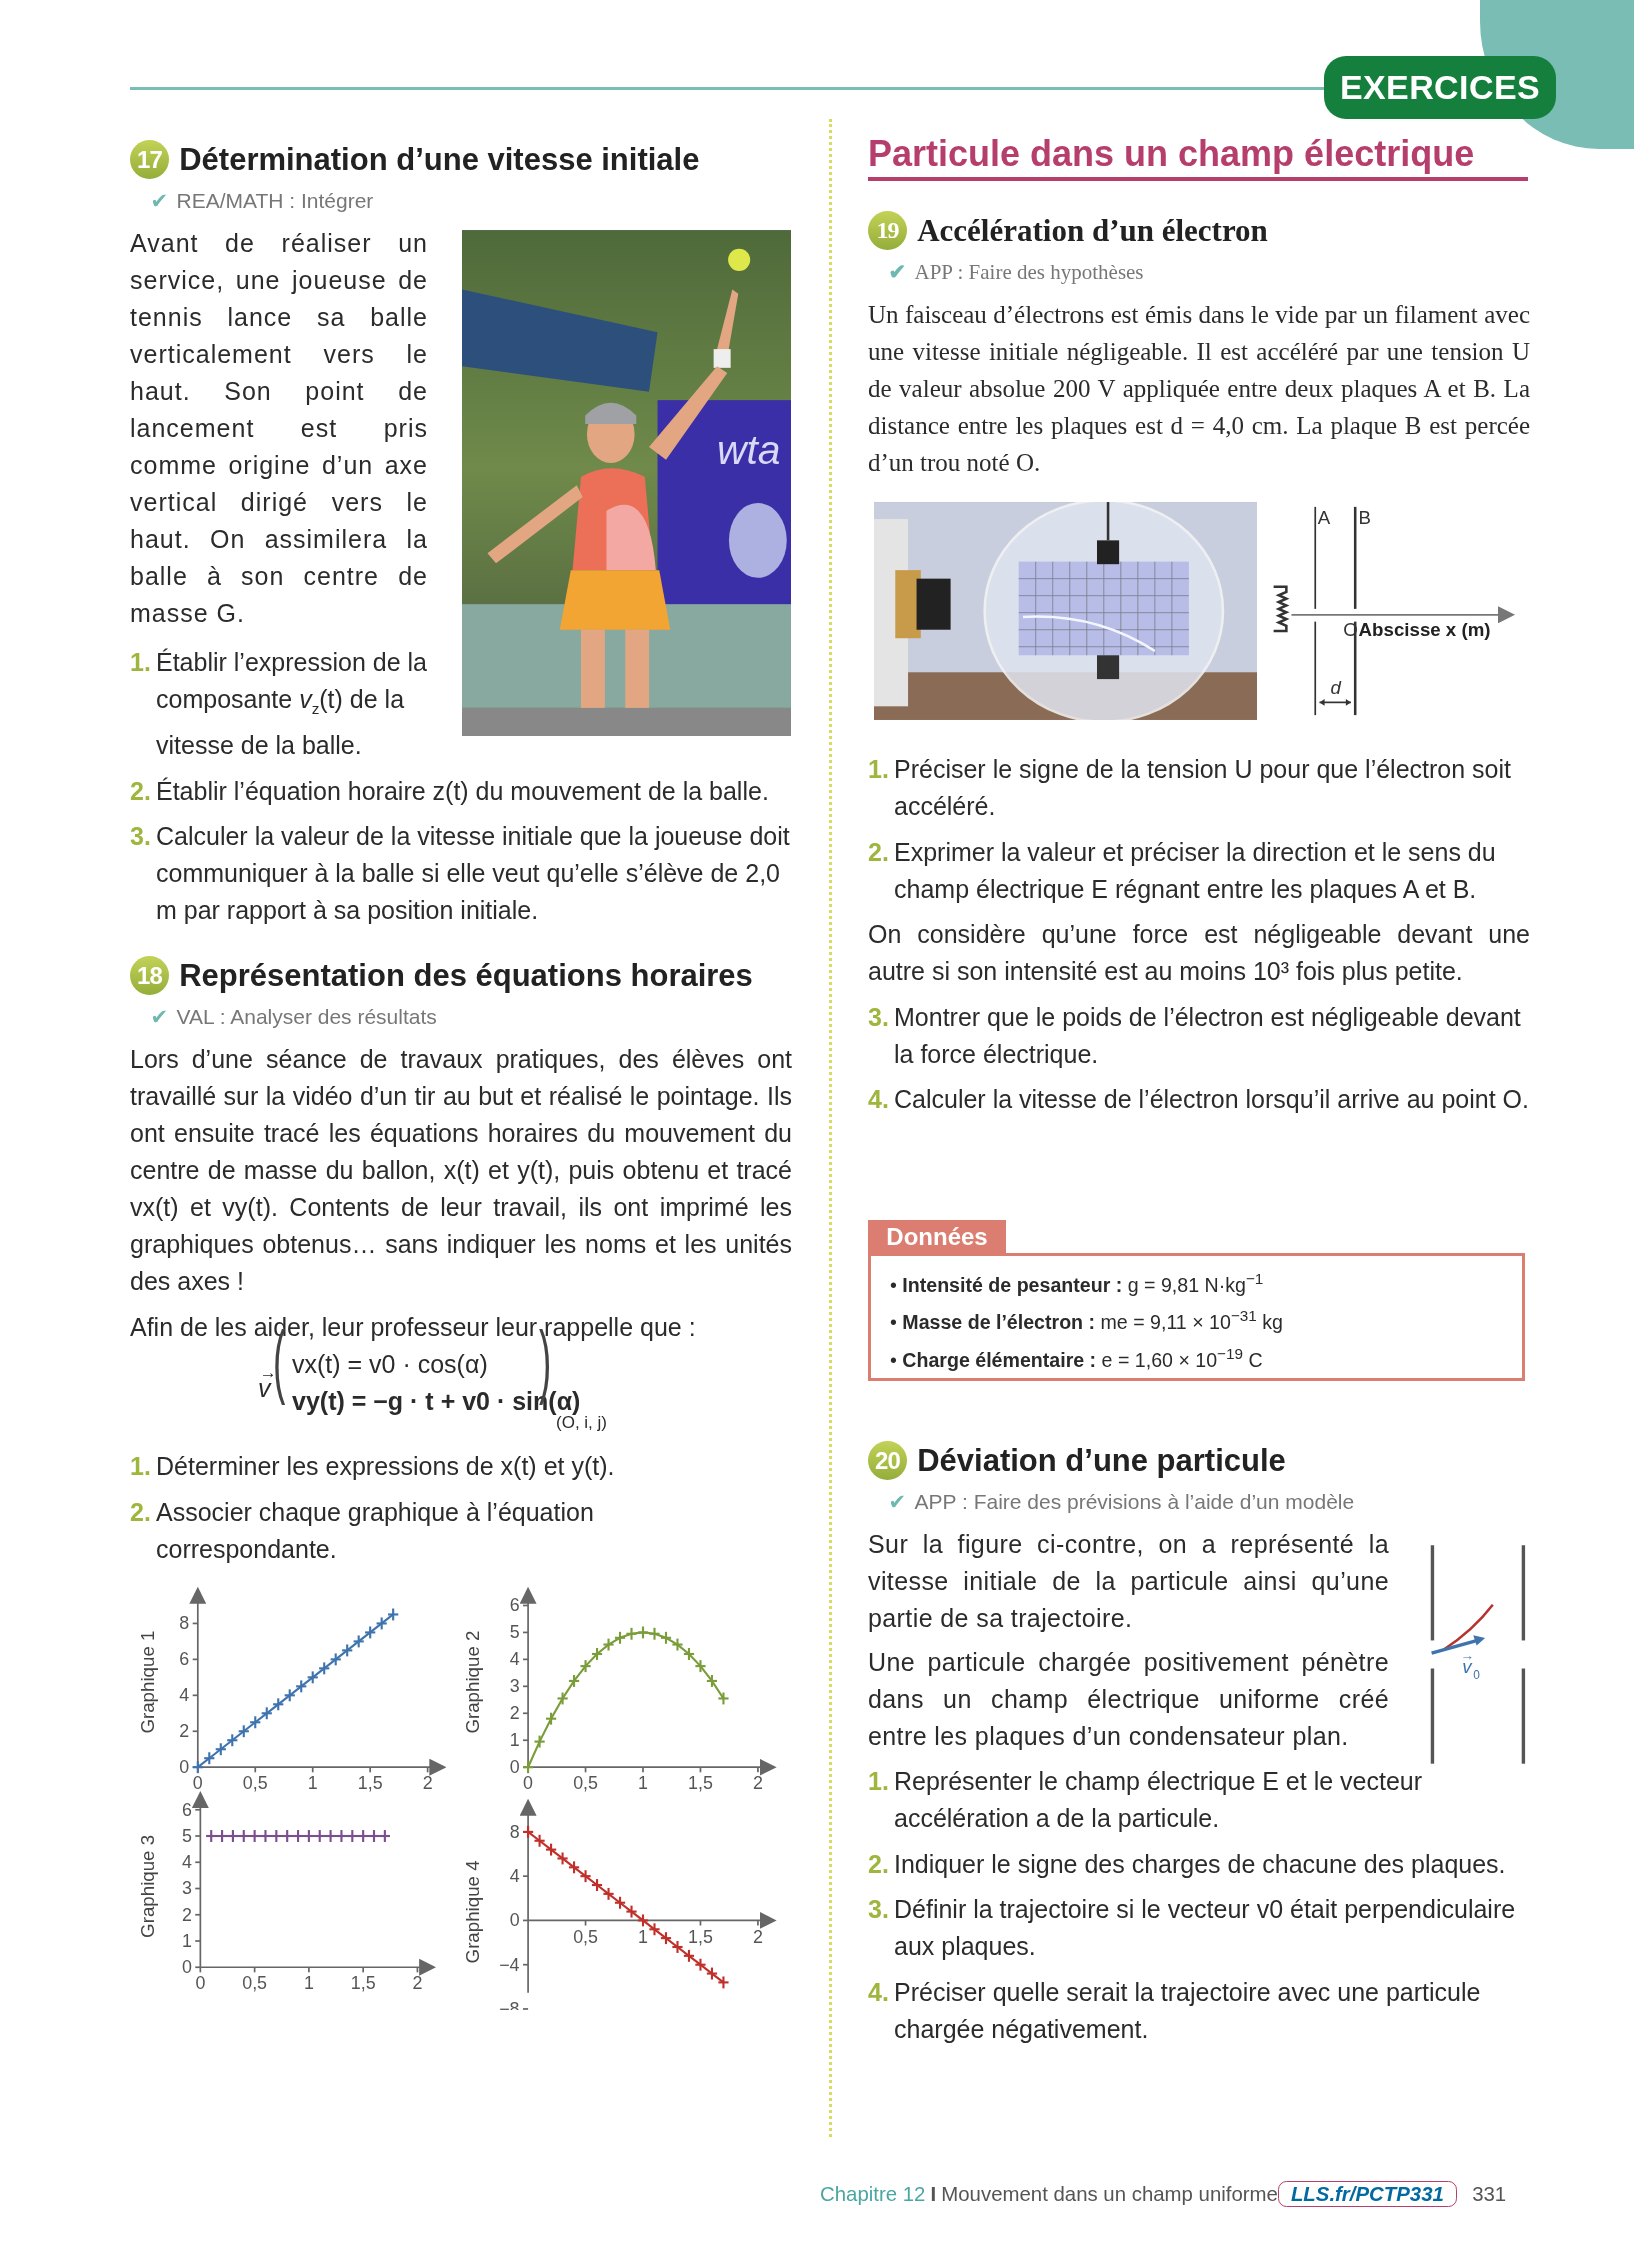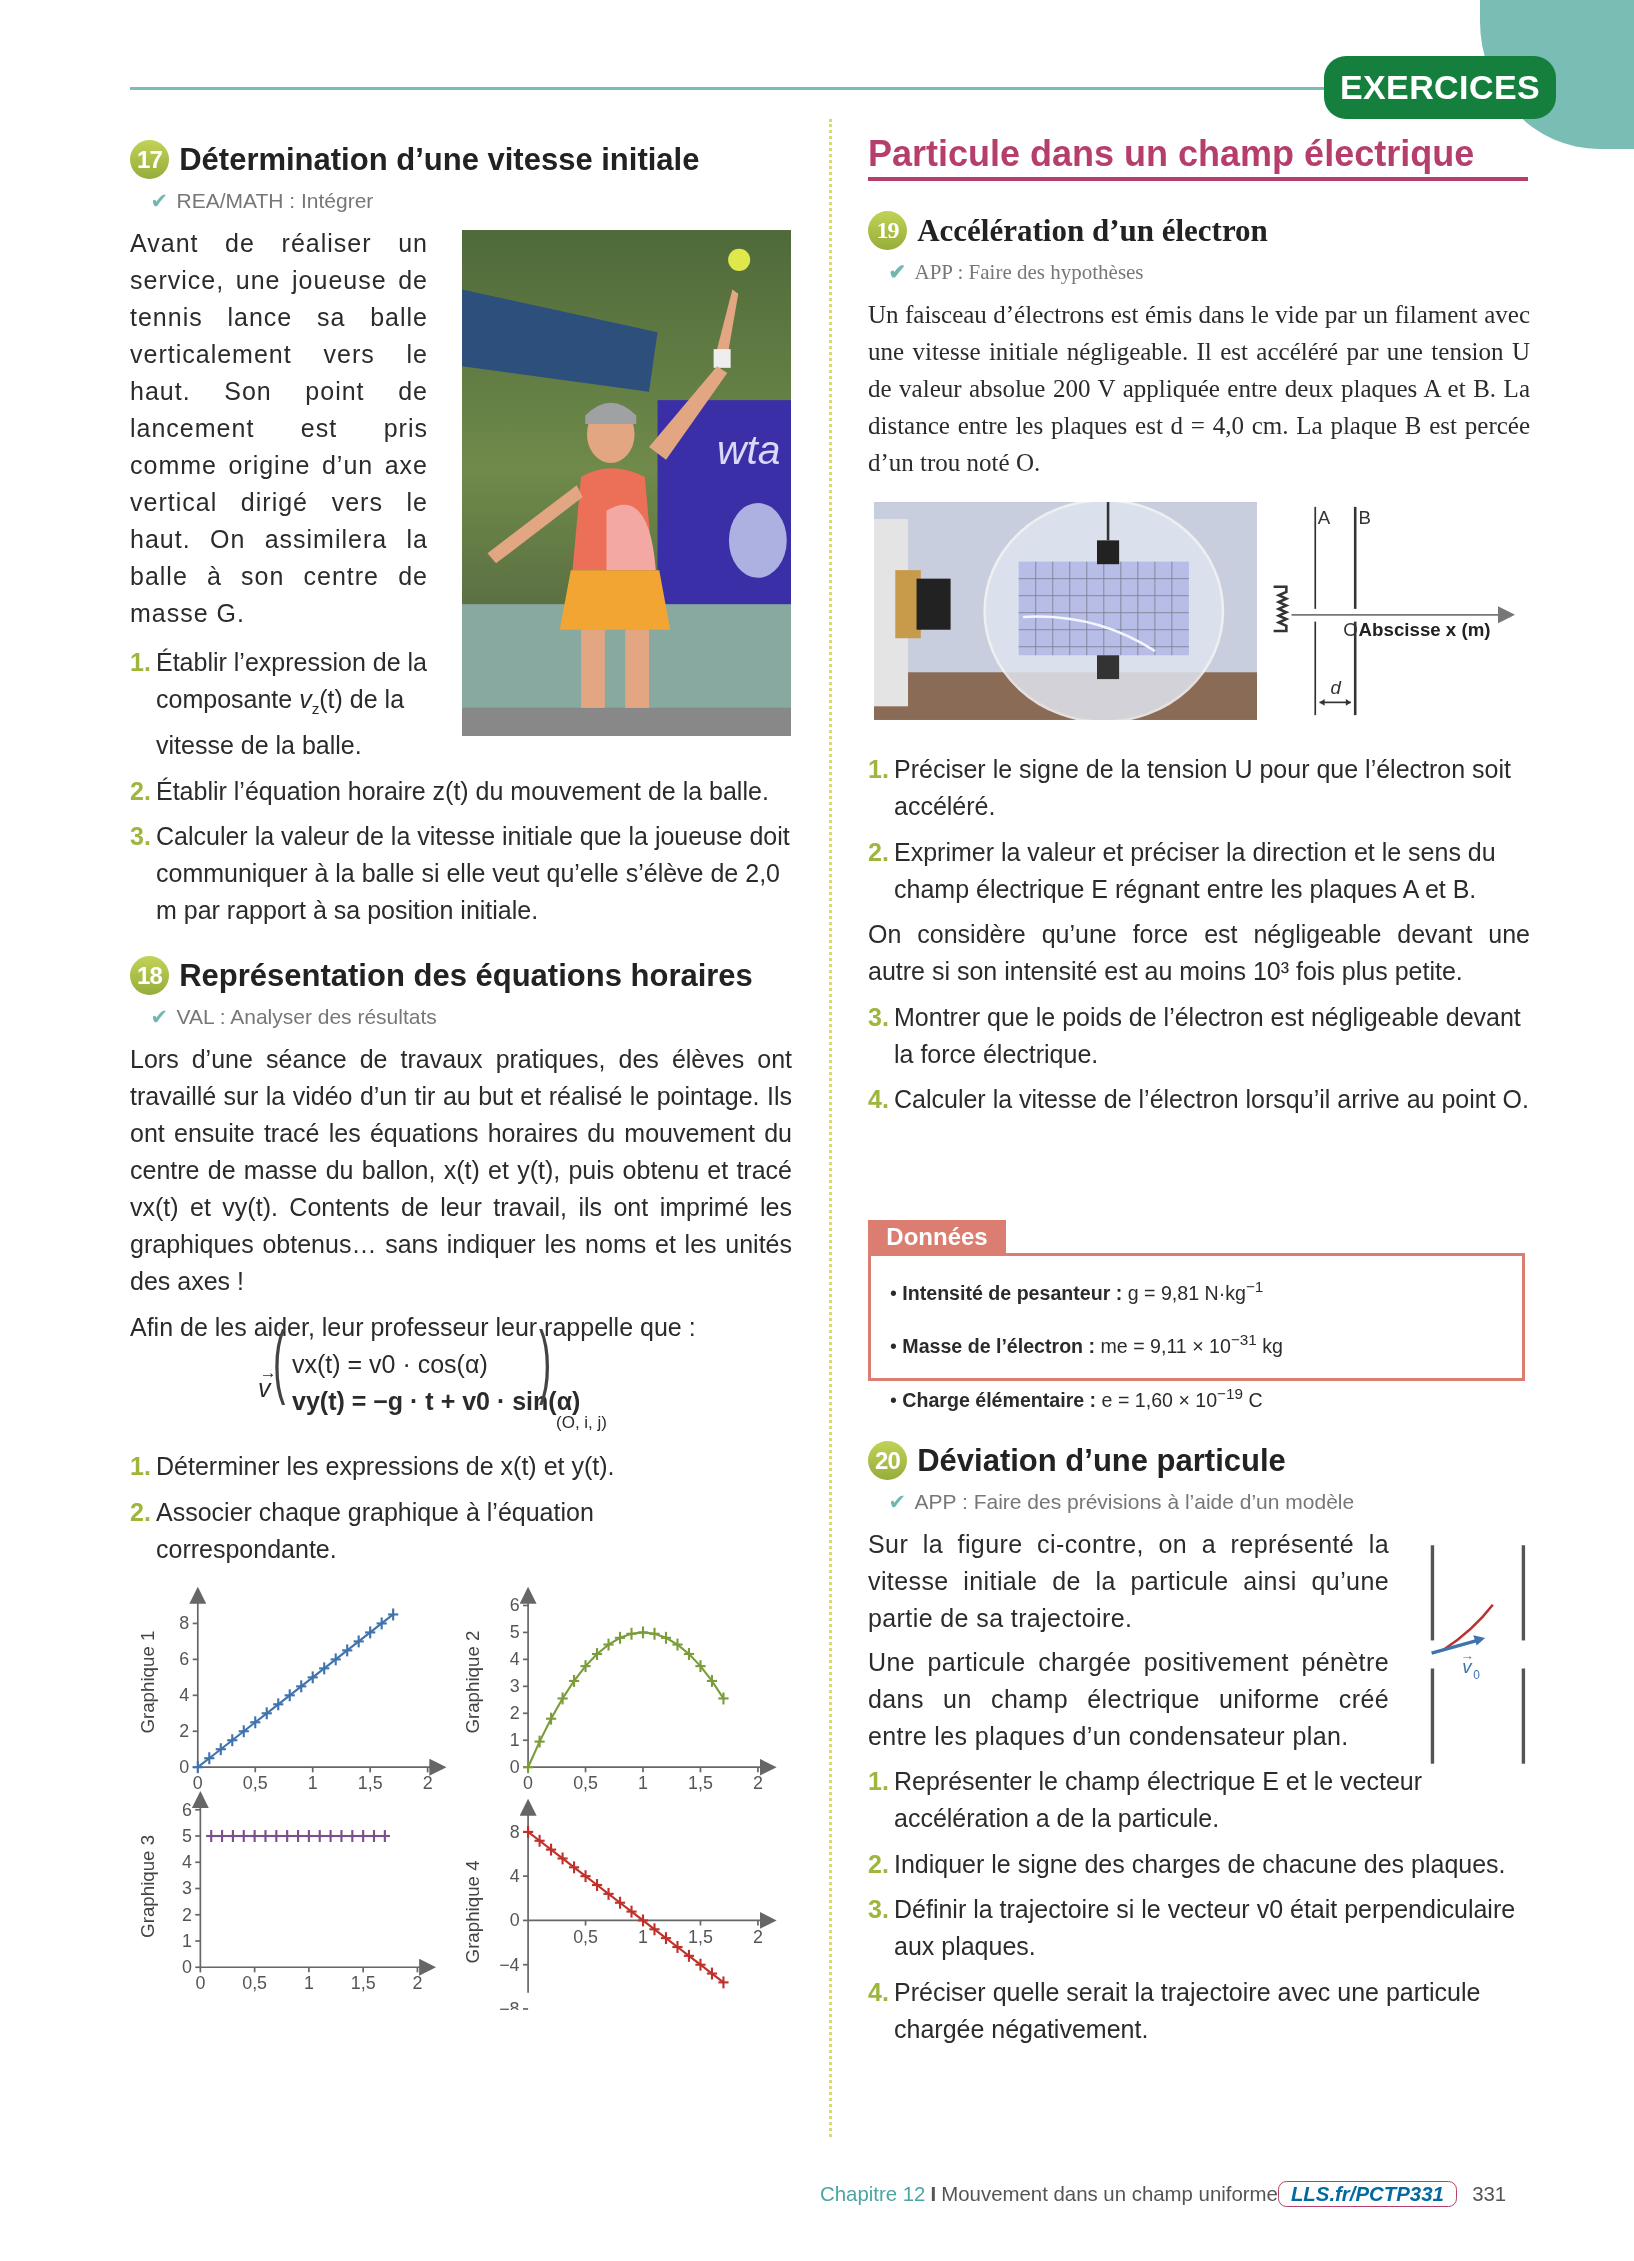--- a/index.html
+++ b/index.html
@@ -22,21 +22,21 @@
   .q .qn{color:#9eb63e;font-weight:bold;width:26px;flex:none;}
   .q .qt{flex:1;}
   i{font-style:italic;}
   sub{font-size:15.3px;}
   sup{font-size:15.3px;}
   .section-h{position:absolute;left:868px;top:128px;width:660px;font-size:36px;font-weight:bold;color:#b63e6c;
              border-bottom:4.3px solid #b63e6c;height:49px;line-height:51px;}
   .photo{position:absolute;background:#888;overflow:hidden;}
   .donnees-tab{position:absolute;left:868px;top:1220px;width:138px;height:34px;background:#dc7d72;color:#fff;font-size:24px;font-weight:bold;
                text-align:center;line-height:34px;}
-  .donnees-box{position:absolute;left:868px;top:1253px;width:657px;height:128px;border:3.4px solid #dc7d72;box-sizing:border-box;font-size:19.6px;line-height:48px;padding:6.8px 0 0 19px;}
+  .donnees-box{position:absolute;left:868px;top:1253px;width:657px;height:128px;border:3.4px solid #dc7d72;box-sizing:border-box;font-size:19.6px;line-height:32px;padding:6.8px 0 0 19px;}
   .donnees-box b{font-weight:bold;}
   .footer{position:absolute;top:2177px;left:820px;height:34px;display:flex;align-items:center;font-size:20.4px;}
   .footer .ch{color:#4aa6a1;}
   .footer .sep{font-weight:bold;color:#555;margin:0 5.1px;}
   .footer .title{font-weight:normal;color:#555;}
   .footer .link{border:1.7px solid #b63e6c;border-radius:8.5px;color:#0369a1;font-weight:bold;padding:0.9px 12px;font-size:20.4px;font-style:italic;}
   .footer .page{color:#555;margin-left:15.3px;}
   .graph-label{font-size:22px;fill:#444;}
   .tick{font-size:21px;fill:#555;}
 </style>

